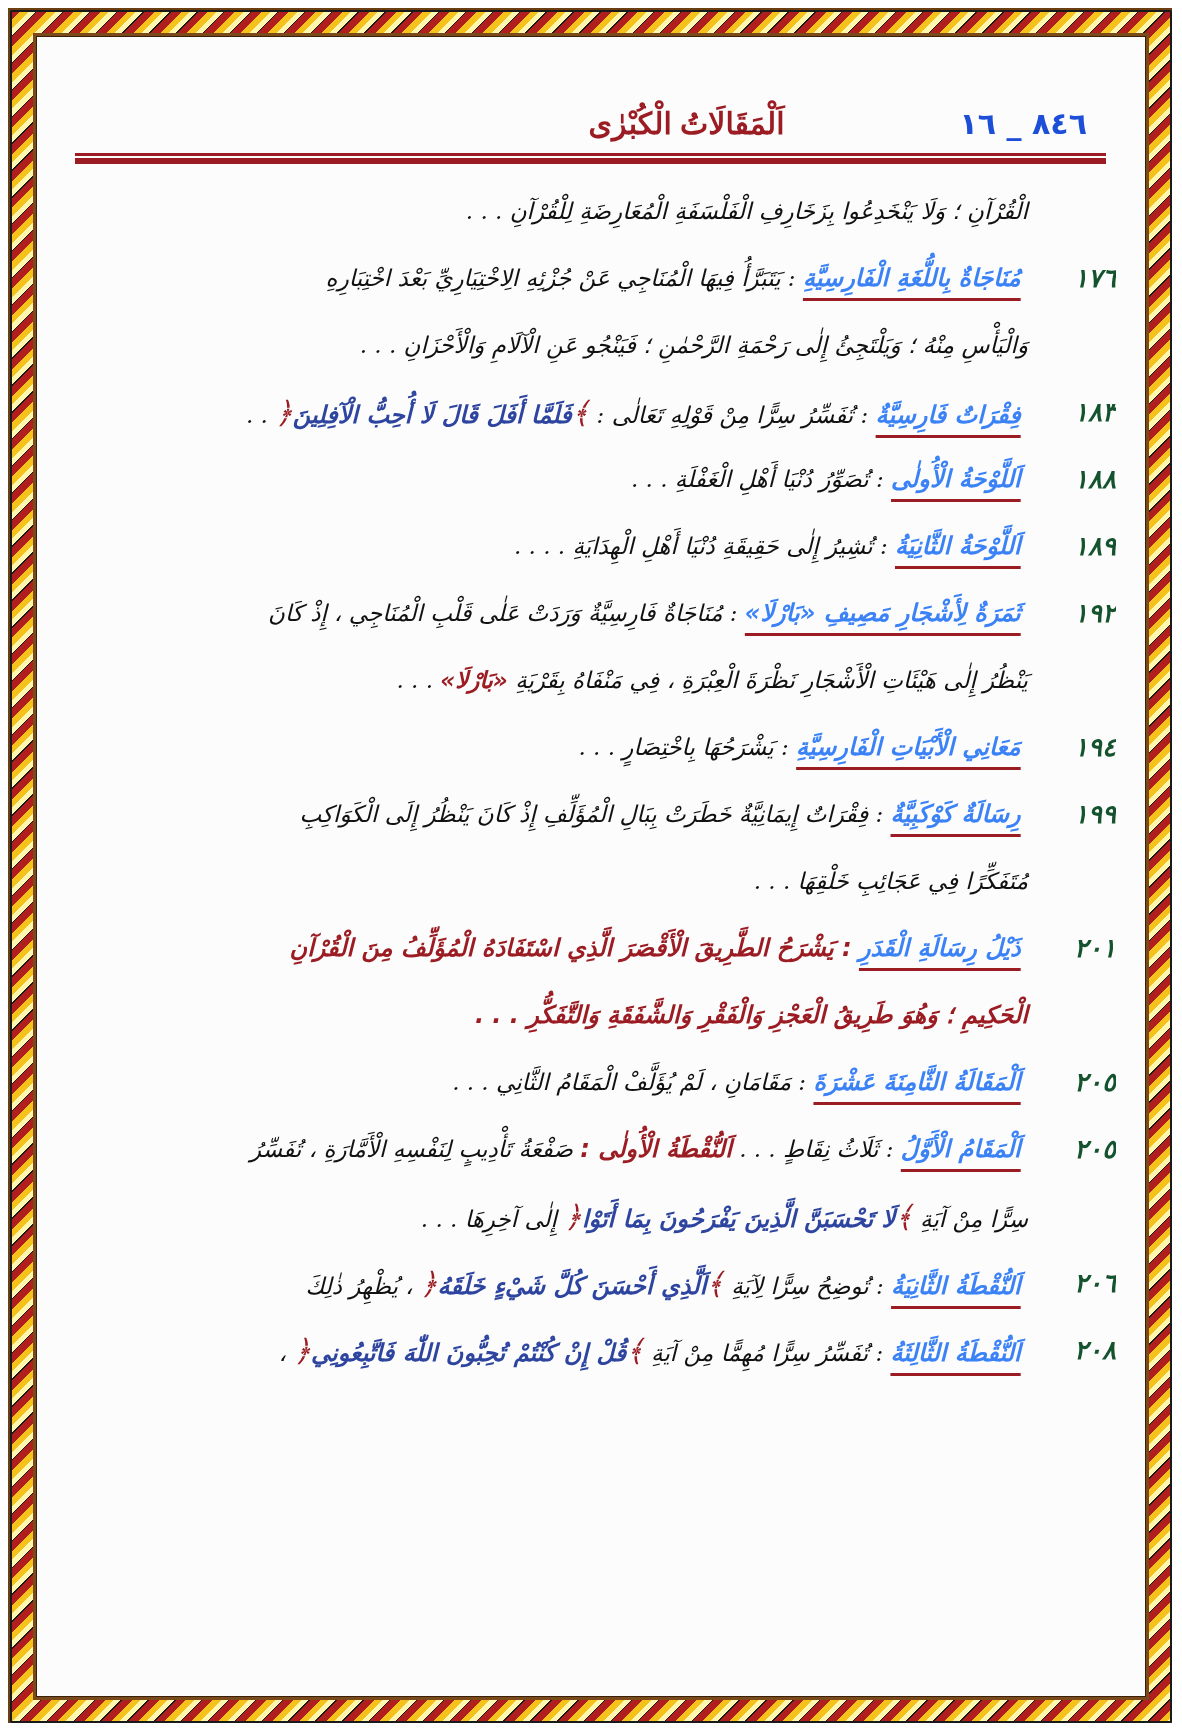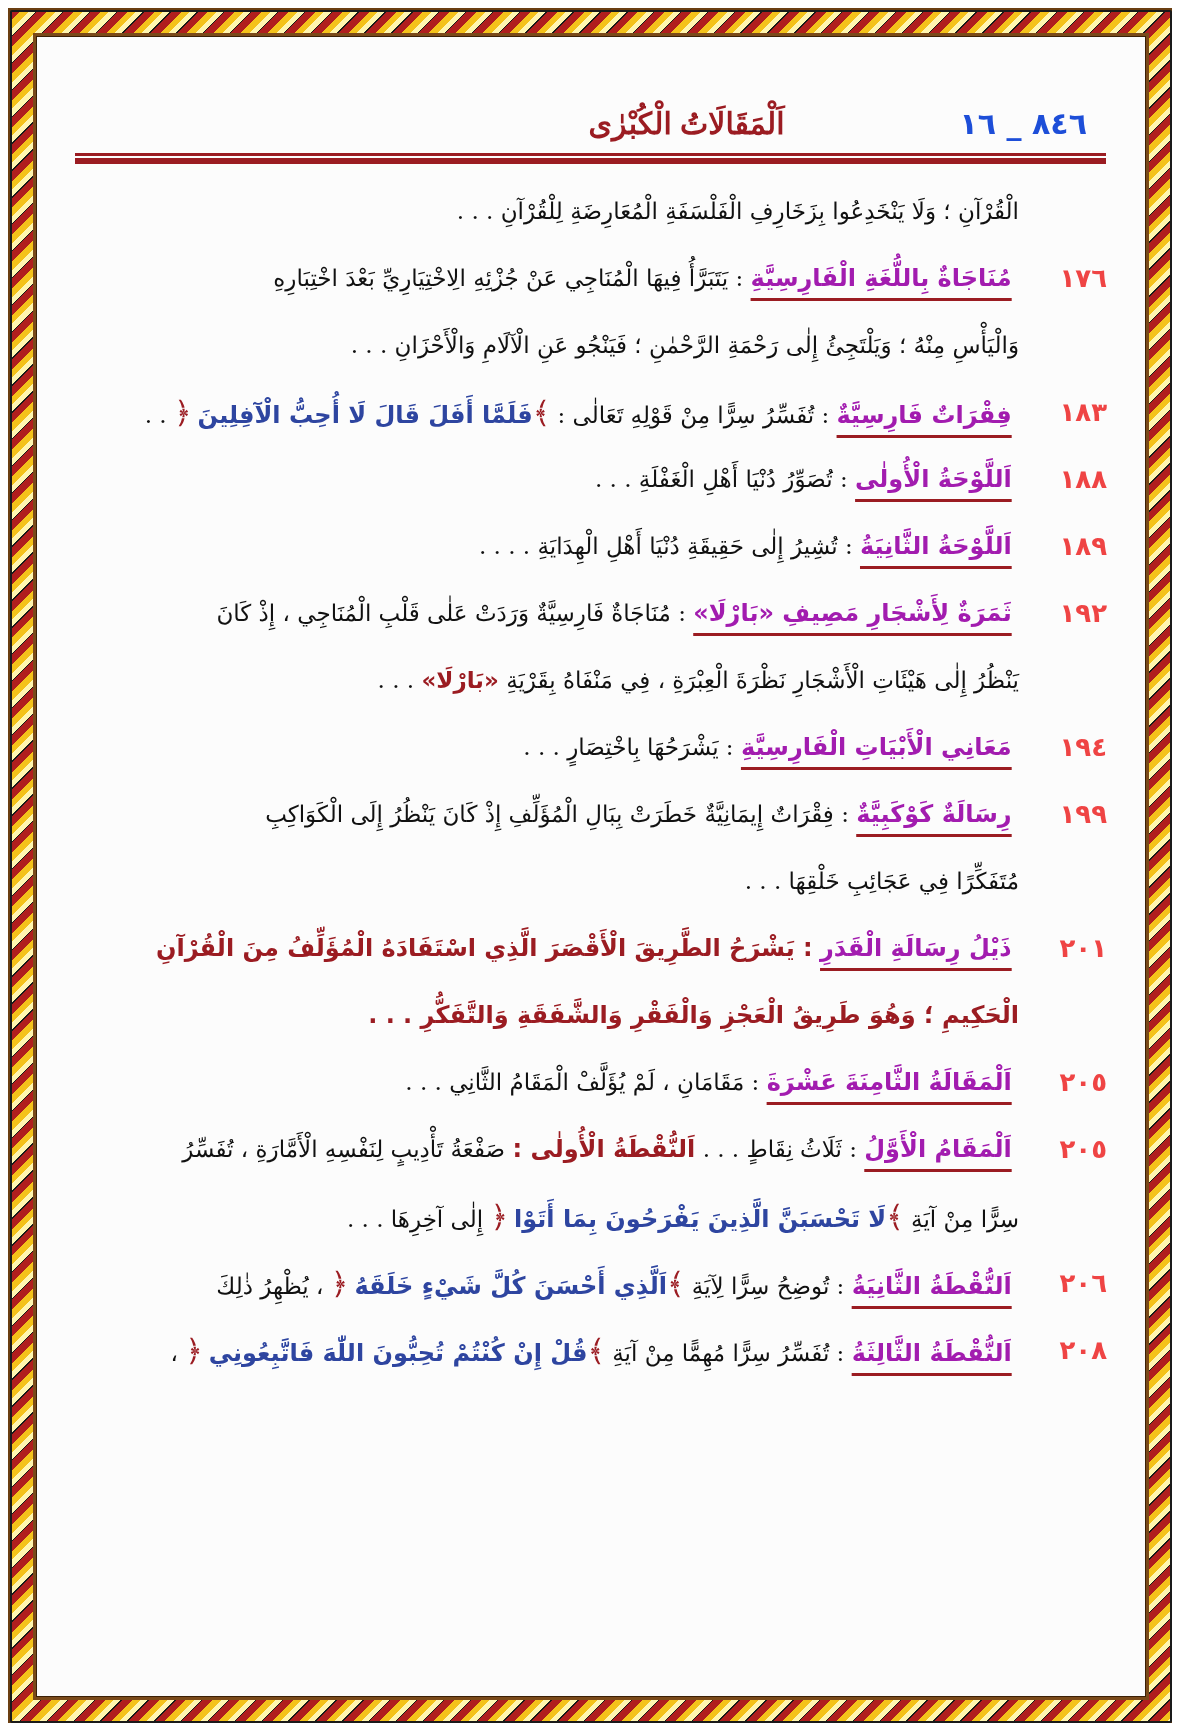--- a/index.html
+++ b/index.html
@@ -86,51 +86,52 @@
     width: 1031px;
     top: 153px;
     height: 10px;
   }
   .header-rule .r1 { position: absolute; left:0; right:0; top:0; height:3px; background:#9b1c22; }
   .header-rule .r2 { position: absolute; left:0; right:0; top:5px; height:6px; background:#9b1c22; }
 
   
   .content {
     position: absolute;
-    left: 75px;
+    left: 84px;
     width: 1032px;
     top: 178px;
     direction: rtl;
     font-family: "DejaVu Serif", serif;
     font-size: 23px;
     color: #111;
+    font-style: italic;
   }
   .line {
     height: 67px;
     line-height: 67px;
     white-space: nowrap;
     overflow: hidden;
     text-align: right;
   }
   .line.cont { padding-right: 88px; }
   .line.first { padding-right: 0; }
   .num {
     display: inline-block;
     width: 88px;
     text-align: right;
     font-family: "DejaVu Sans", sans-serif;
     font-weight: bold;
     font-size: 26px;
-    color: #ef4444;
+    color: #14532d;
     vertical-align: top;
   }
   .heading {
     font-family: "DejaVu Sans", sans-serif;
     font-weight: bold;
-    color: #a21caf;
+    color: #3b82f6;
     font-size: 24px;
     text-decoration: underline;
     text-decoration-color: #9b1c22;
     text-decoration-thickness: 3px;
     text-underline-offset: 12px;
   }
   .heading-plain {
     font-family: "DejaVu Sans", sans-serif;
     font-weight: bold;
     color: #9b1c22;
@@ -148,21 +149,20 @@
     font-weight: bold;
     color: #9b1c22;
     font-size: 24px;
     margin-left: 24px;
   }
   .ayah {
     font-family: "DejaVu Sans", sans-serif;
     font-weight: bold;
     color: #2e45a0;
     font-size: 24px;
-    margin-left: 6px;
   }
   .bracket {
     color: #9b1c22;
     font-size: 30px;
     font-weight: normal;
     font-family: "DejaVu Serif", serif;
   }
 </style>
 </head>
 <body>

